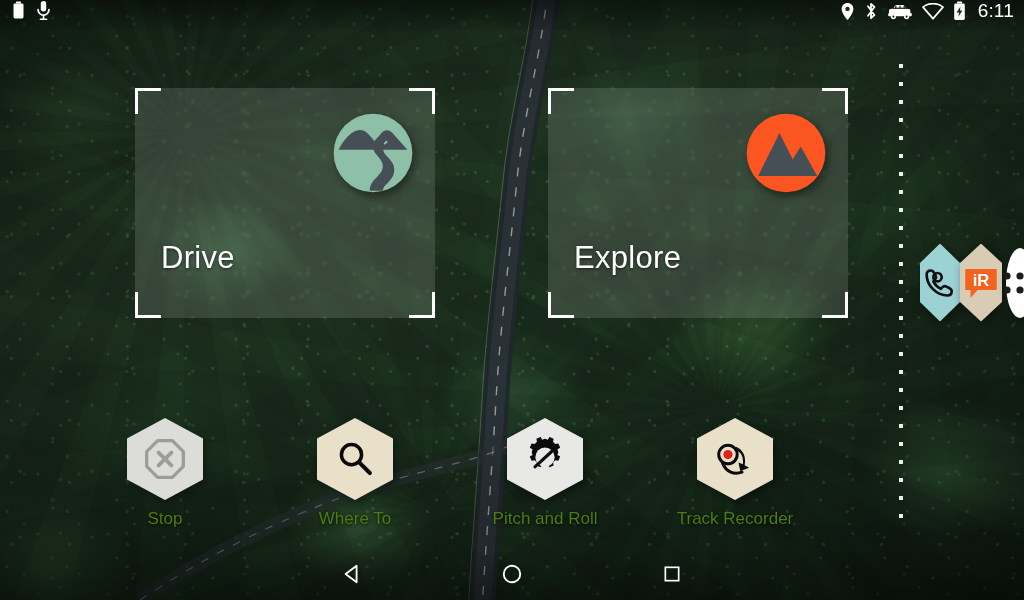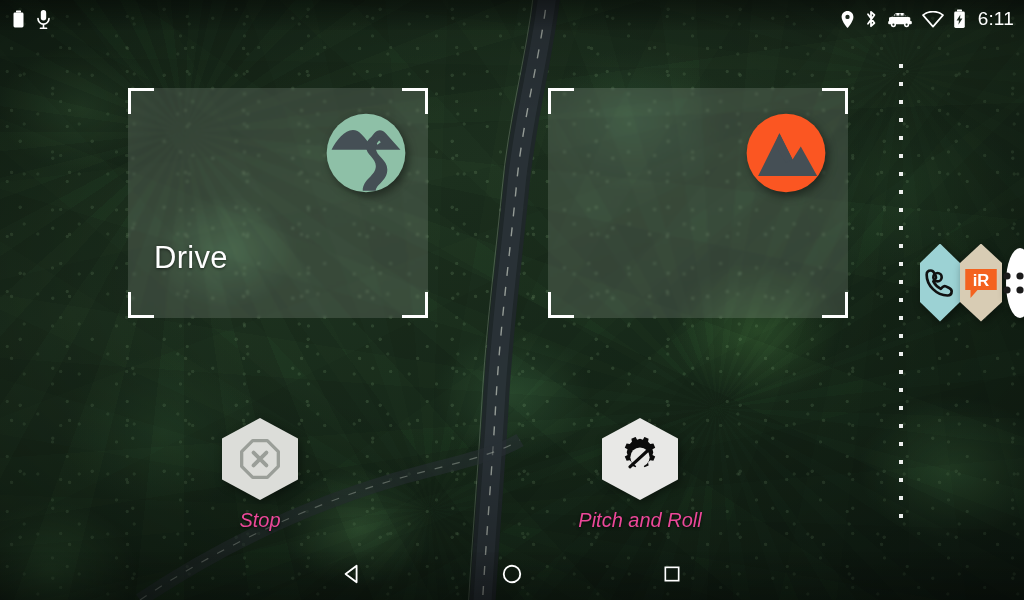--- a/index.html
+++ b/index.html
@@ -54,37 +54,37 @@
   .road { position:absolute; inset:0; }
   .road svg { width:100%; height:100%; display:block; }
   .vignette {
     position:absolute; inset:0;
     background:radial-gradient(ellipse 80% 75% at 50% 45%, rgba(0,0,0,0) 35%, rgba(0,0,0,.45) 100%);
   }
 
   
   #statusbar {
     position:absolute; top:0; left:0; right:0; height:30px;
-    display:flex; align-items:flex-end; justify-content:space-between;
+    display:flex; align-items:flex-start; justify-content:space-between;
     padding:0 10px 0 12px; z-index:50;
     background:linear-gradient(to bottom, rgba(0,0,0,.42), rgba(0,0,0,.06));
     color:#fff;
   }
   .sb-left, .sb-right { display:flex; align-items:center; gap:10px; }
   .sb-right { gap:9px; }
   .sb-time { font-size:19px; font-weight:400; letter-spacing:.2px; margin-left:3px; }
   .sb-ico { display:inline-flex; align-items:center; justify-content:center; }
 
   
   .card {
     position:absolute;
     background:rgba(225,235,228,.15);
     backdrop-filter:blur(1px);
   }
-  #card-drive  { left:128px; top:88px; width:300px; height:230px; }
+  #card-drive  { left:135px; top:88px; width:300px; height:230px; }
   #card-explore{ left:548px; top:88px; width:300px; height:230px; }
   .corner { position:absolute; width:26px; height:26px; }
   .corner.tl { left:0;  top:0;    border-left:3px solid #fff; border-top:3px solid #fff; }
   .corner.tr { right:0; top:0;    border-right:3px solid #fff; border-top:3px solid #fff; }
   .corner.bl { left:0;  bottom:0; border-left:3px solid #fff; border-bottom:3px solid #fff; }
   .corner.br { right:0; bottom:0; border-right:3px solid #fff; border-bottom:3px solid #fff; }
   .card-icon {
     position:absolute; right:21px; top:24px; width:82px; height:82px;
     filter:drop-shadow(3px 4px 5px rgba(0,0,0,.45));
   }
@@ -127,22 +127,22 @@
   }
   .dock-item {
     width:110px; display:flex; flex-direction:column; align-items:center;
   }
   .dock-hexwrap {
     width:76px; height:82px; position:relative;
     display:flex; align-items:center; justify-content:center;
     filter:drop-shadow(2px 3px 4px rgba(0,0,0,.4));
   }
   .dock-label {
-    margin-top:9px; color:#ec4899; font-size:20px; font-weight:400;
-    white-space:nowrap; text-shadow:0 1px 3px rgba(0,0,0,.75);font-style:italic;
+    margin-top:9px; color:#4d7c0f; font-size:17px; font-weight:400;
+    white-space:nowrap; text-shadow:0 1px 3px rgba(0,0,0,.75);
   }
 
   
   #navbar {
     position:absolute; left:0; bottom:0; width:1024px; height:48px;
     display:flex; align-items:center; justify-content:center; gap:0;
     background:linear-gradient(to top, rgba(0,0,0,.28), rgba(0,0,0,.04));
     z-index:40;
   }
   .nav-btn { width:160px; display:flex; align-items:center; justify-content:center; height:48px; }
@@ -247,20 +247,21 @@
   <span class="corner tr"></span>
   <span class="corner bl"></span>
   <span class="corner br"></span>
   <span class="card-icon">
     <svg viewBox="0 0 100 100" width="82" height="82">
       <circle cx="50" cy="50" r="48" fill="#FB5622"></circle>
       <path d="M16 78 L42 26 L58 58 L68 42 L88 78 Z" fill="#454F55"></path>
       <path d="M42 26 L58 58 L50 62 L36 40 Z" fill="#454F55"></path>
     </svg>
   </span>
+  <span class="card-label">Explore</span>
 </div>
 
 <div id="divider"></div>
 
 <div id="sidebar">
 
   <div class="side-item">
     <span class="hex" style="background:#9CD2D4"></span>
     <span class="side-glyph">
       <svg width="40" height="40" viewBox="0 0 48 48">
@@ -331,37 +332,63 @@
       <span class="side-glyph">
         <svg width="44" height="44" viewBox="0 0 48 48">
           <path d="M16 4h16l12 12v16L32 44H16L4 32V16z" fill="none" stroke="#9A9E98" stroke-width="3.6" stroke-linejoin="round"></path>
           <path d="M17 17 L31 31 M31 17 L17 31" stroke="#9A9E98" stroke-width="4.2" stroke-linecap="round"></path>
         </svg>
       </span>
     </div>
     <span class="dock-label">Stop</span>
   </div>
 
+  <div class="dock-item">
+    <div class="dock-hexwrap">
+      <span class="hex" style="background:#E8E0C8"></span>
+      <span class="side-glyph">
+        <svg width="42" height="42" viewBox="0 0 48 48">
+          <circle cx="20" cy="19" r="11.5" fill="none" stroke="#080808" stroke-width="4"></circle>
+          <path d="M28.5 27.5 L41 40" stroke="#080808" stroke-width="4.6" stroke-linecap="round"></path>
+        </svg>
+      </span>
+    </div>
+    <span class="dock-label">Where To</span>
+  </div>
 
   <div class="dock-item">
     <div class="dock-hexwrap">
       <span class="hex" style="background:#E8E8E6"></span>
       <span class="side-glyph">
         <svg width="44" height="44" viewBox="0 0 48 48">
           <g fill="#0b0b0b">
             <path d="M24 2l3.2.9 1.6-3 4.6 2-0.6 3.4 2.4 2.4 3.4-.6 2 4.6-3 1.6.9 3.2-.9 3.2 3 1.6-2 4.6-3.4-.6-2.4 2.4.6 3.4-4.6 2-1.6-3-3.2.9-3.2-.9-1.6 3-4.6-2 .6-3.4-2.4-2.4-3.4.6-2-4.6 3-1.6-.9-3.2.9-3.2-3-1.6 2-4.6 3.4.6 2.4-2.4-.6-3.4 4.6-2 1.6 3z"></path>
           </g>
           <circle cx="24" cy="22" r="10.5" fill="#E8E8E6"></circle>
           <path d="M13 32.5 L35.5 12" stroke="#0b0b0b" stroke-width="3.4" stroke-linecap="round"></path>
         </svg>
       </span>
     </div>
     <span class="dock-label">Pitch and Roll</span>
   </div>
 
+  <div class="dock-item">
+    <div class="dock-hexwrap">
+      <span class="hex" style="background:#E8E0C8"></span>
+      <span class="side-glyph">
+        <svg width="44" height="42" viewBox="0 0 50 46">
+          <circle cx="17" cy="18" r="10.5" fill="none" stroke="#0b0b0b" stroke-width="3.4"></circle>
+          <circle cx="17" cy="18" r="5.2" fill="#E02020"></circle>
+          <path d="M26 9 C34 12 38 20 36 30 L41 33 L31 37 L29 27 L34 29 C35 21 32 15 26 13z" fill="#0b0b0b"></path>
+          <path d="M11 28 C15 38 24 41 33 38" fill="none" stroke="#0b0b0b" stroke-width="3.4" stroke-linecap="round"></path>
+        </svg>
+      </span>
+    </div>
+    <span class="dock-label">Track Recorder</span>
+  </div>
 
 
 
 </div>
 
 <div id="navbar">
   <div class="nav-btn">
     <span>
       <svg width="22" height="22" viewBox="0 0 24 24">
           <path d="M17 3 L5 12 L17 21 Z" fill="none" stroke="#fff" stroke-width="2" stroke-linejoin="round"></path>

